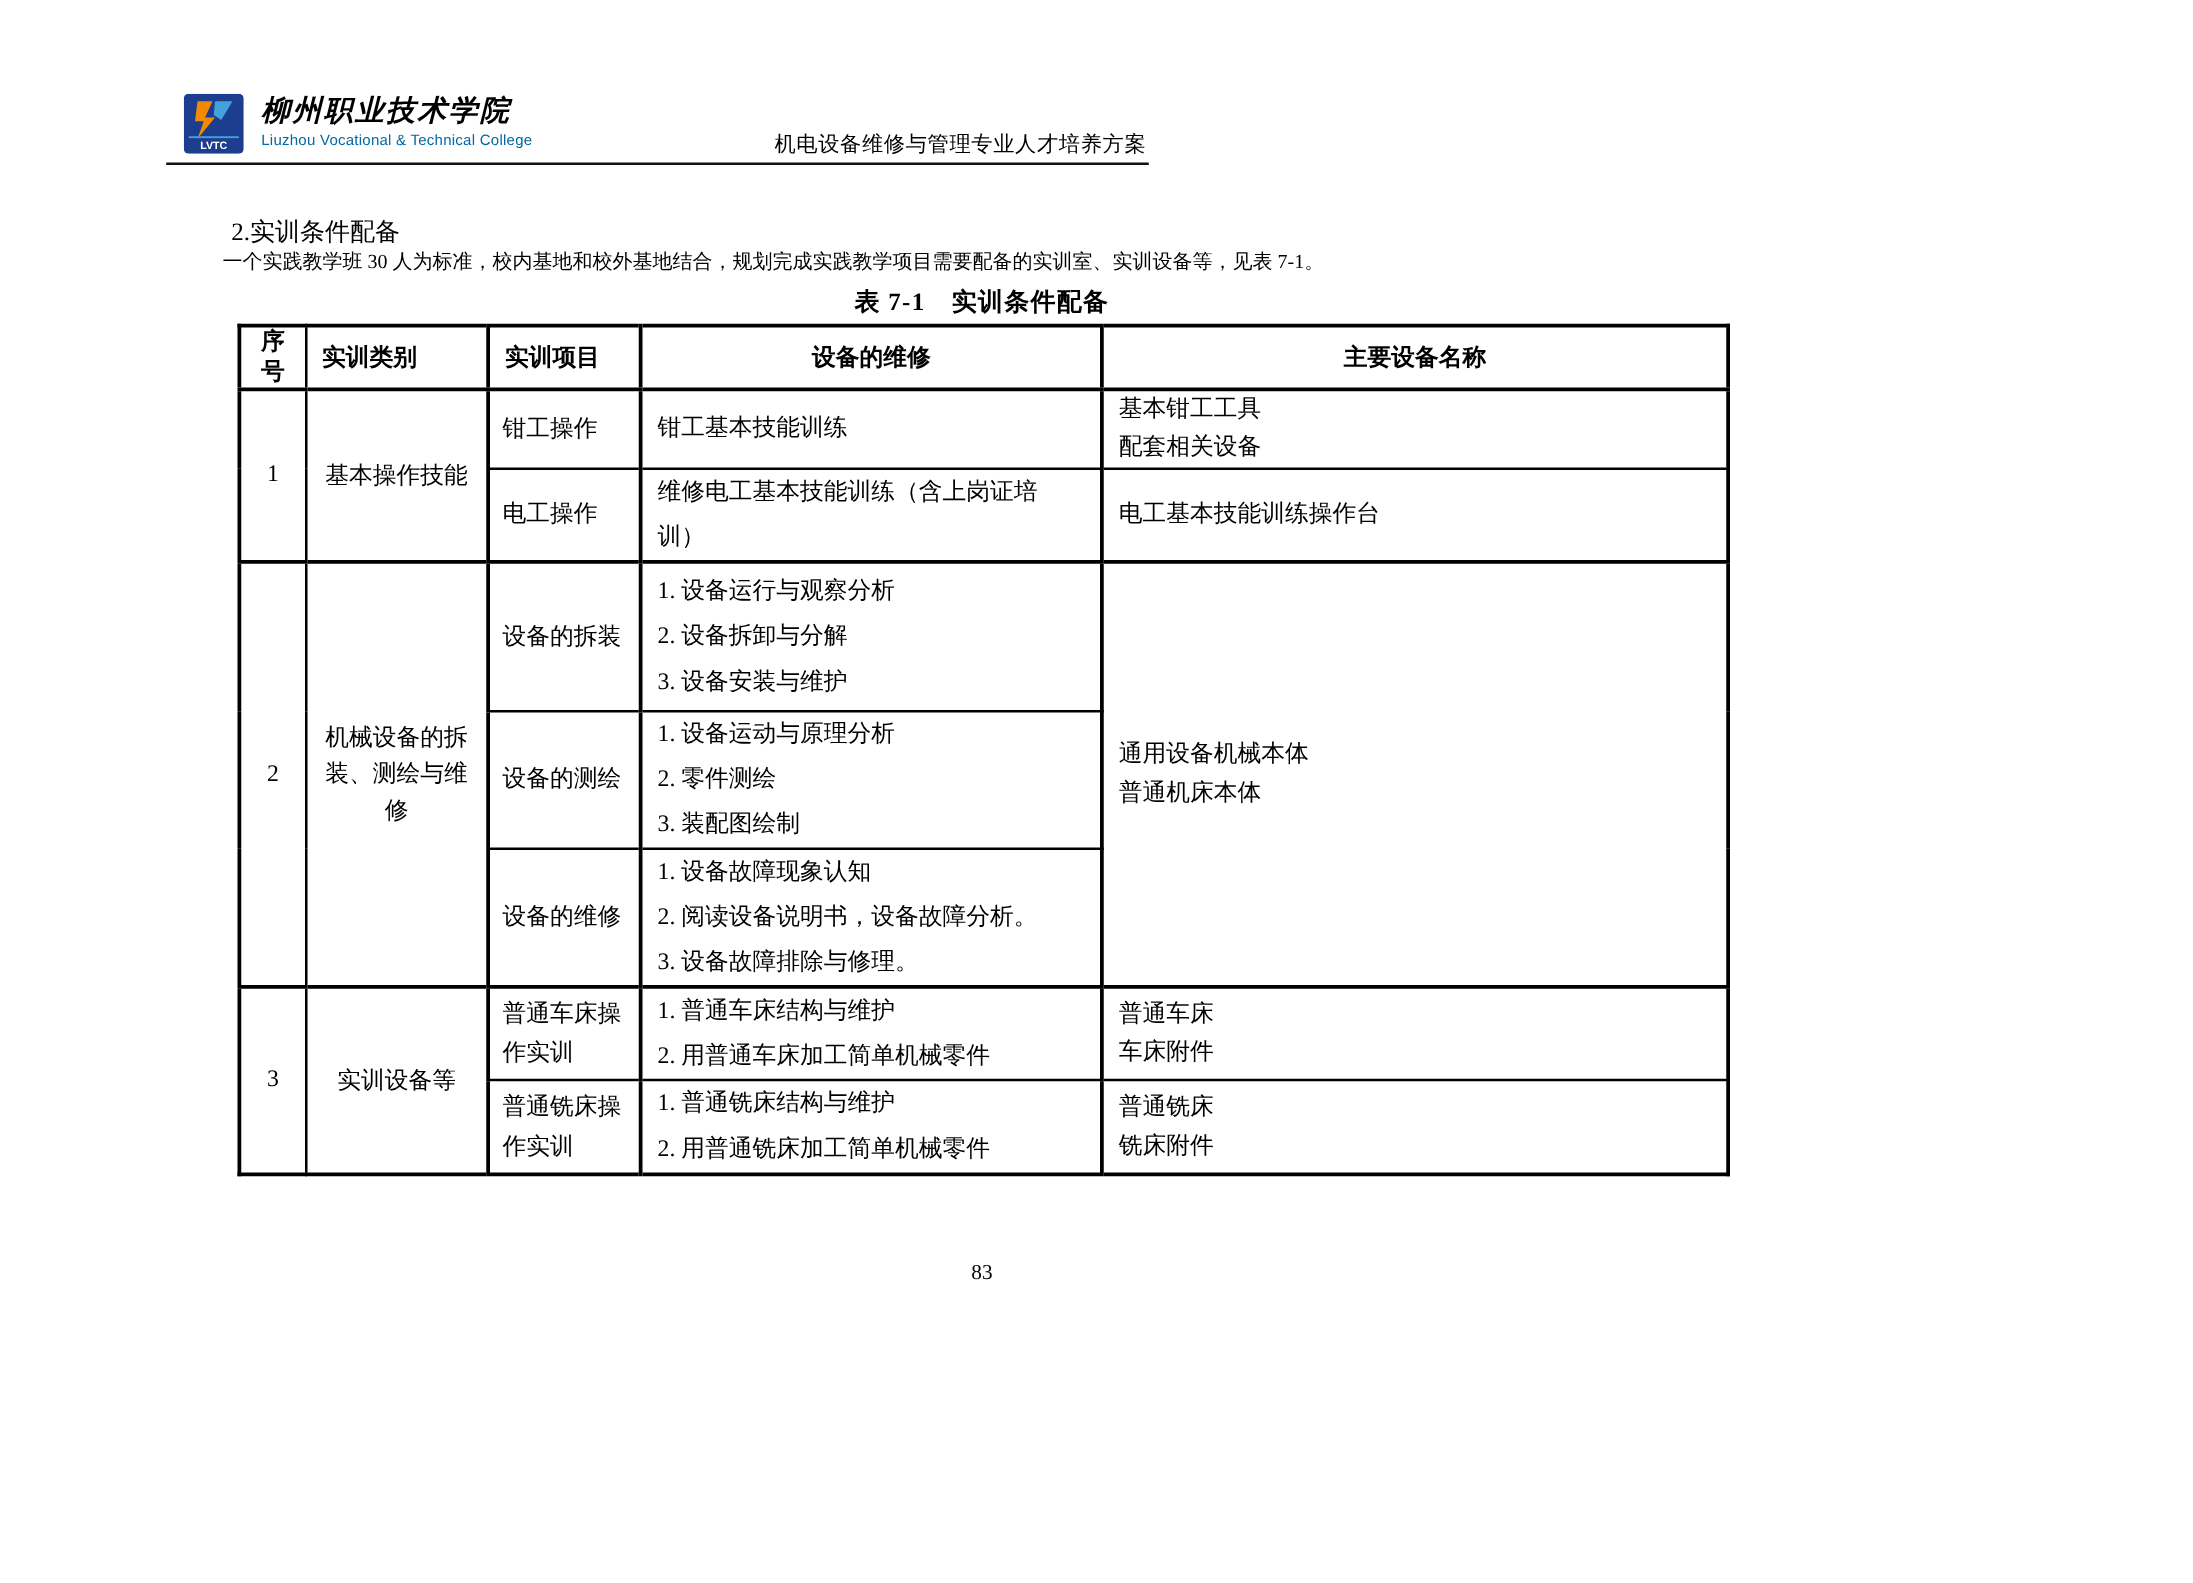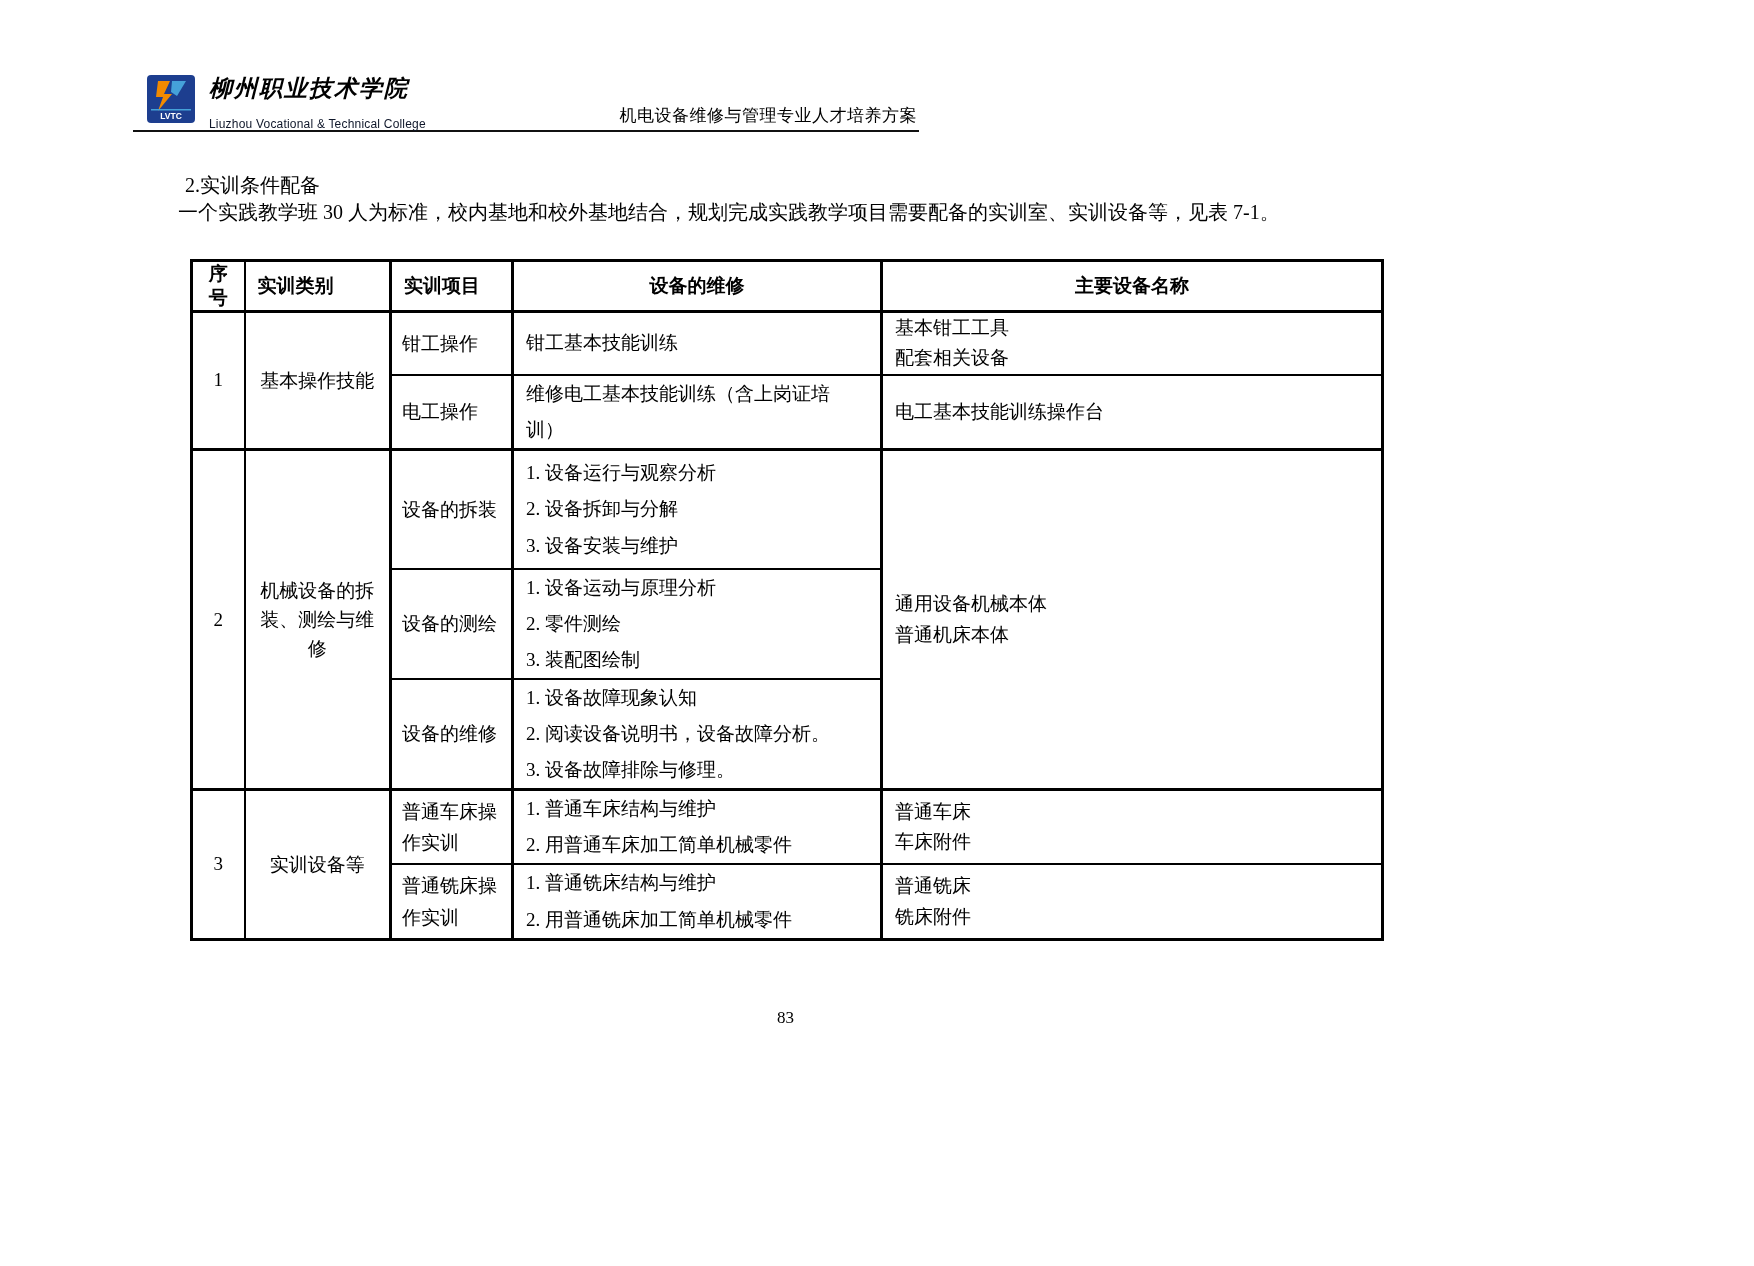--- a/index.html
+++ b/index.html
@@ -12,25 +12,25 @@
     overflow:hidden;
   }
   
   .hdr{
     position:absolute;left:133px;top:74px;width:786px;height:56px;
     border-bottom:2px solid #111;
   }
   .logo{position:absolute;left:14px;top:1px;width:28px;height:48px;}
   .schools{position:absolute;left:76px;top:0px;}
   .school-cn{font-size:23px;font-weight:bold;letter-spacing:2px;line-height:1.3;font-style:italic;}
-  .school-en{font-size:12px;color:#0f172a;letter-spacing:0.2px;margin-top:13px;font-family:"Liberation Sans","DejaVu Sans",sans-serif;}
+  .school-en{font-size:12px;color:#0369a1;letter-spacing:0.2px;margin-top:1px;font-family:"Liberation Sans","DejaVu Sans",sans-serif;}
   .doc-title{position:absolute;right:2px;bottom:3px;font-size:17px;letter-spacing:0.5px;}
   
   .section-heading{position:absolute;left:185px;top:172px;font-size:20px;}
-  .intro{position:absolute;left:178px;top:199px;width:1260px;font-size:20px;line-height:1.35;}
+  .intro{position:absolute;left:178px;top:199px;width:1260px;font-size:16px;line-height:1.35;}
   .tbl-caption{position:absolute;left:190px;top:228px;width:1191px;text-align:center;font-weight:bold;font-size:20px;letter-spacing:1px;}
   
   .tblwrap{position:absolute;left:190px;top:259px;}
   table{border-collapse:collapse;table-layout:fixed;width:1191px;border:3px solid #000;}
   th,td{border:2px solid #000;font-size:19px;vertical-align:middle;padding:0;overflow:hidden;}
   thead th{font-weight:bold;height:46px;border-bottom:3px solid #000;}
   .th-left{text-align:left;padding-left:12px;}
   .stack{display:inline-block;width:1.05em;line-height:1.25;text-align:center;}
   tr.group-start td{border-top:3px solid #000;}
   .c-no{text-align:center;}
@@ -61,20 +61,21 @@
     </div>
     <div class="schools">
       <div class="school-cn">柳州职业技术学院</div>
       <div class="school-en">Liuzhou Vocational &amp; Technical College</div>
     </div>
     <div class="doc-title">机电设备维修与管理专业人才培养方案</div>
   </div>
 
   <div class="section-heading">2.实训条件配备</div>
   <div class="intro">一个实践教学班 30 人为标准，校内基地和校外基地结合，规划完成实践教学项目需要配备的实训室、实训设备等，见表 7-1。</div>
+  <div class="tbl-caption">表 7-1　实训条件配备</div>
 
   <div class="tblwrap">
     <table>
       <colgroup>
         <col style="width:53px">
           <col style="width:146px">
           <col style="width:122px">
         <col style="width:369px">
           <col style="width:501px">
       </colgroup>

